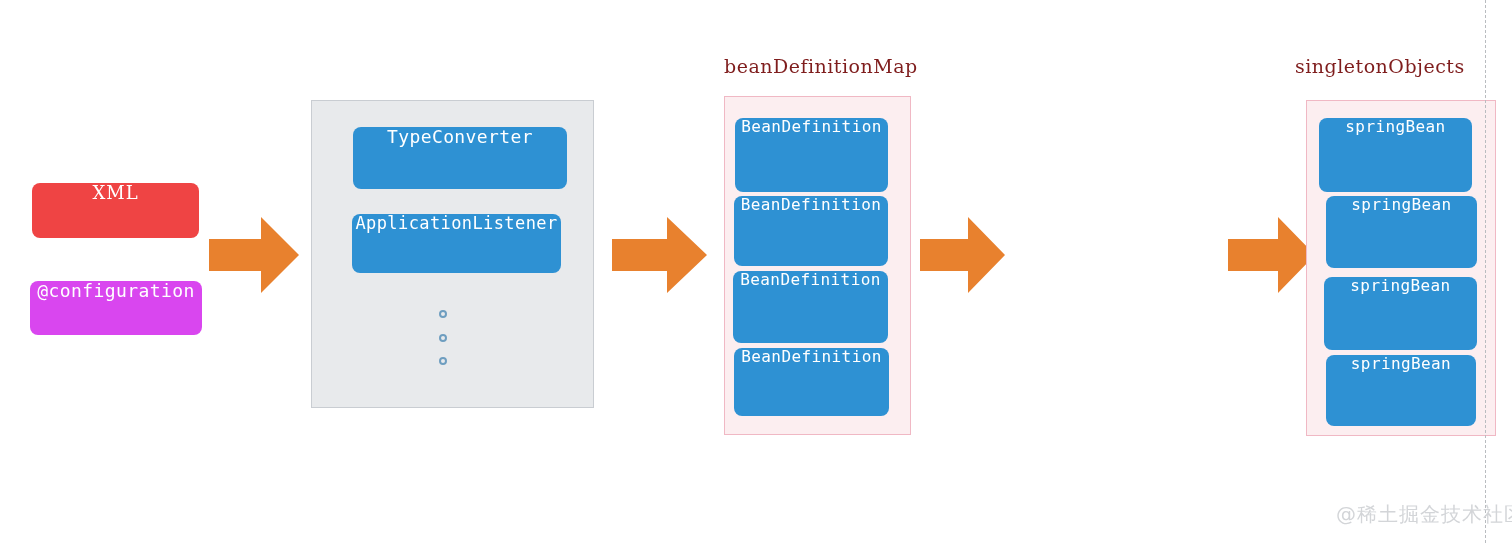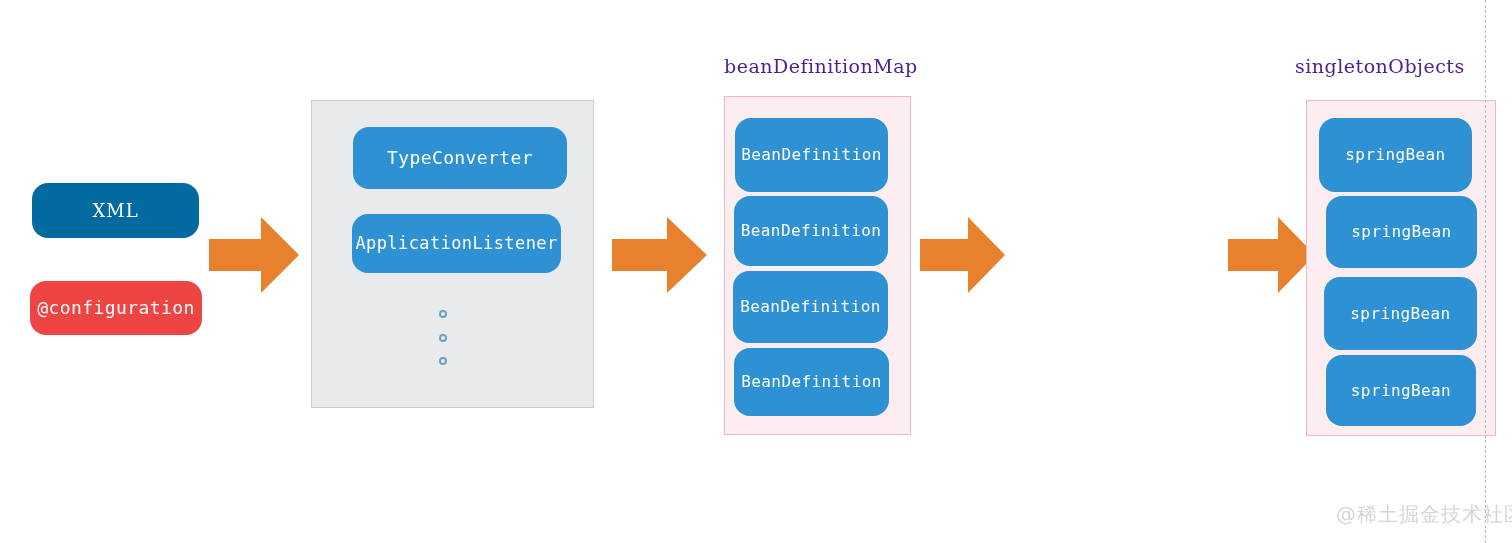--- a/index.html
+++ b/index.html
@@ -17,46 +17,46 @@
     background: #ffffff;
     overflow: hidden;
   }
 
   
   .abs { position: absolute; box-sizing: border-box; }
 
   
   .node {
     display: flex;
-    align-items: center;
+    align-items: flex-start;
     justify-content: center;
-    border-radius: 16px;
+    border-radius: 8px;
     color: #ffffff;
     text-align: center;
     line-height: 1.1;
     white-space: nowrap;
     letter-spacing: 0.4px;
   }
   .node-blue   { background: #2E91D3; }
-  .node-orange { background: #0369a1; font-family: "DejaVu Serif", serif; letter-spacing: 1px; }
-  .node-yellow { background: #ef4444; }
+  .node-orange { background: #ef4444; font-family: "DejaVu Serif", serif; letter-spacing: 1px; }
+  .node-yellow { background: #d946ef; }
 
   
   .container-gray {
     background: #E8EAEC;
     border: 1px solid #C9CDD2;
   }
   .container-pink {
     background: #FCEEF0;
     border: 1px solid #F0B8C4;
   }
 
   
   .caption {
-    color: #4c1d95;
+    color: #7f1d1d;
     font-size: 19px;
     font-family: "DejaVu Serif", serif;
     white-space: nowrap;
     letter-spacing: 0.5px;
   }
 
   
   .arrow {
     position: absolute;
   }

